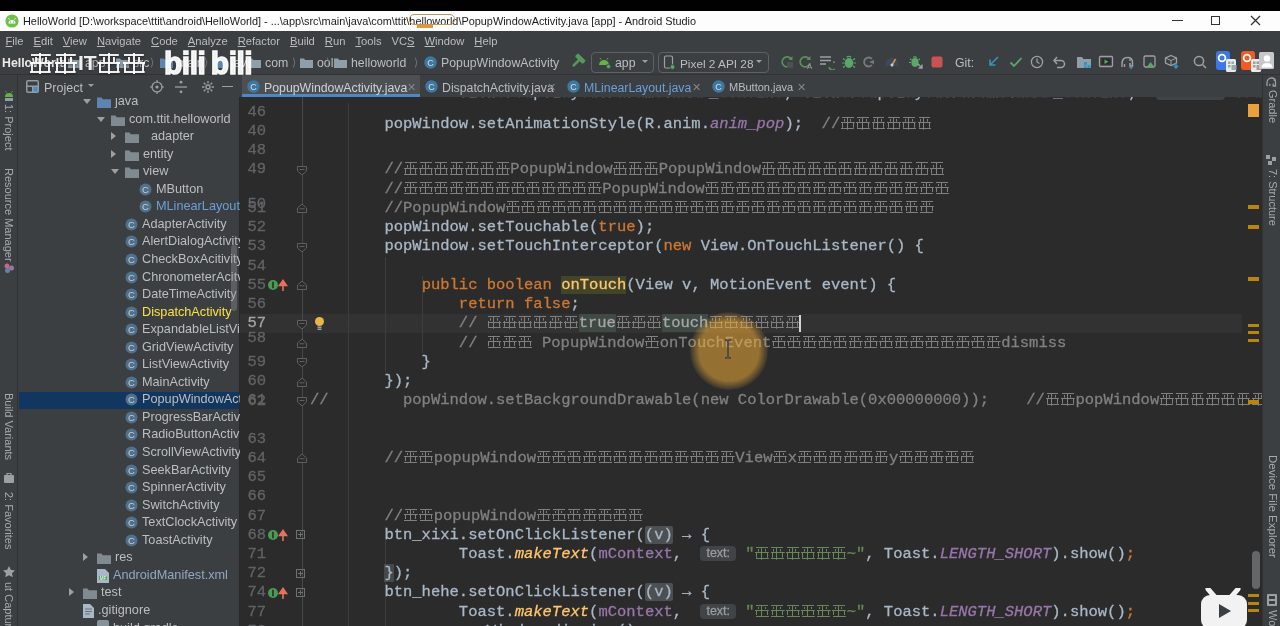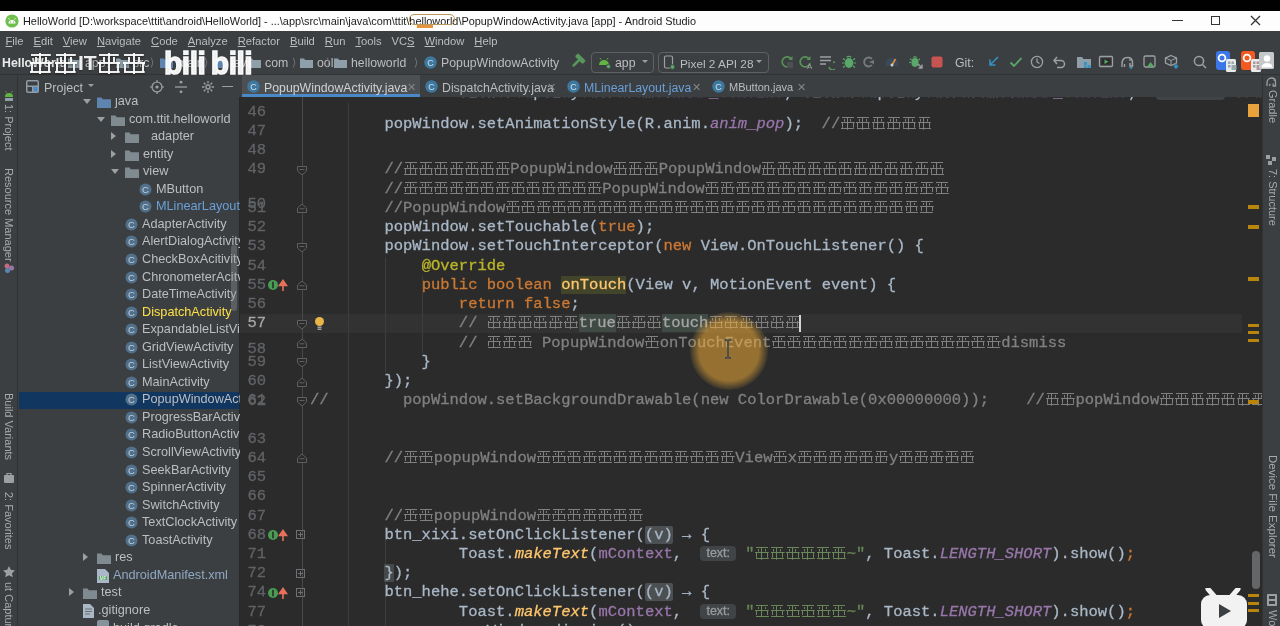--- a/index.html
+++ b/index.html
@@ -286,42 +286,41 @@
     <div class="abs" style="left:240px;top:97px;width:1022px;height:529px;background:#2b2b2b"></div>
     <div class="abs" style="left:240px;top:314.2px;width:1002px;height:19.23px;background:#323232"></div>
     <div class="abs" style="left:302px;top:97px;width:1px;height:529px;background:#47494b"></div>
     <div class="abs" style="left:348px;top:103px;width:1px;height:523px;background:#3d3d3d"></div>
     <div class="abs" style="left:385px;top:257px;width:1px;height:115px;background:#3d3d3d"></div>
     <div class="abs" style="left:385px;top:526px;width:1px;height:116px;background:#3d3d3d"></div>
     <div class="abs" style="left:422px;top:276px;width:1px;height:77px;background:#3d3d3d"></div>
     <div class="abs mono ln" style="top:83.5px;color:#606366">45</div>
     <div class="abs mono cl" style="top:83.5px;height:19.2px">                ViewGroup.LayoutParams.<span class="cn">WRAP_CONTENT</span>, ViewGroup.LayoutParams.<span class="cn">WRAP_CONTENT</span>, <span class="chip">focusable:</span> <span class="k">true</span>);</div>
     <div class="abs mono ln" style="top:102.7px;color:#606366">46</div>
-    <div class="abs mono ln" style="top:121.9px;color:#606366">47</div>
+    <div class="abs mono ln" style="top:121.9px;color:#606366">40</div>
     <div class="abs mono cl" style="top:115px;height:19.2px">        popWindow.setAnimationStyle(R.anim.<span class="cn">anim_pop</span>);  <span class="cm">//<b class="c"></b><b class="c"></b><b class="c"></b><b class="c"></b><b class="c"></b><b class="c"></b></span></div>
     <div class="abs mono ln" style="top:141.2px;color:#606366">48</div>
     <div class="abs mono ln" style="top:160.4px;color:#606366">49</div>
     <div class="abs mono cl" style="top:160.4px;height:19.2px">        <span class="cm">//<b class="c"></b><b class="c"></b><b class="c"></b><b class="c"></b><b class="c"></b><b class="c"></b><b class="c"></b>PopupWindow<b class="c"></b><b class="c"></b><b class="c"></b>PopupWindow<b class="c"></b><b class="c"></b><b class="c"></b><b class="c"></b><b class="c"></b><b class="c"></b><b class="c"></b><b class="c"></b><b class="c"></b><b class="c"></b><b class="c"></b><b class="c"></b></span></div>
     <div class="abs mono ln" style="top:195px;color:#606366">50</div>
     <div class="abs mono cl" style="top:179.6px;height:19.2px">        <span class="cm">//<b class="c"></b><b class="c"></b><b class="c"></b><b class="c"></b><b class="c"></b><b class="c"></b><b class="c"></b><b class="c"></b><b class="c"></b><b class="c"></b><b class="c"></b><b class="c"></b><b class="c"></b>PopupWindow<b class="c"></b><b class="c"></b><b class="c"></b><b class="c"></b><b class="c"></b><b class="c"></b><b class="c"></b><b class="c"></b><b class="c"></b><b class="c"></b><b class="c"></b><b class="c"></b><b class="c"></b><b class="c"></b><b class="c"></b><b class="c"></b></span></div>
     <div class="abs mono ln" style="top:198.8px;color:#606366">51</div>
     <div class="abs mono cl" style="top:198.8px;height:19.2px">        <span class="cm">//PopupWindow<b class="c"></b><b class="c"></b><b class="c"></b><b class="c"></b><b class="c"></b><b class="c"></b><b class="c"></b><b class="c"></b><b class="c"></b><b class="c"></b><b class="c"></b><b class="c"></b><b class="c"></b><b class="c"></b><b class="c"></b><b class="c"></b><b class="c"></b><b class="c"></b><b class="c"></b><b class="c"></b><b class="c"></b><b class="c"></b><b class="c"></b><b class="c"></b><b class="c"></b><b class="c"></b><b class="c"></b><b class="c"></b></span></div>
     <div class="abs mono ln" style="top:218.1px;color:#606366">52</div>
     <div class="abs mono cl" style="top:218.1px;height:19.2px">        popWindow.setTouchable(<span class="k">true</span>);</div>
     <div class="abs mono ln" style="top:237.3px;color:#606366">53</div>
     <div class="abs mono cl" style="top:237.3px;height:19.2px">        popWindow.setTouchInterceptor(<span class="k">new</span> View.OnTouchListener() {</div>
     <div class="abs mono ln" style="top:256.5px;color:#606366">54</div>
-    <div class="abs mono cl" style="top:256.5px;height:19.2px">            <span class="an">@Override</span></div>
     <div class="abs mono ln" style="top:275.8px;color:#606366">55</div>
     <div class="abs mono cl" style="top:275.8px;height:19.2px">            <span class="k">public</span> <span class="k">boolean</span> <span class="hlm">onTouch</span>(View v, MotionEvent event) {</div>
     <div class="abs mono ln" style="top:295.0px;color:#606366">56</div>
     <div class="abs mono cl" style="top:295.0px;height:19.2px">                <span class="k">return</span> <span class="k">false</span>;</div>
     <div class="abs mono ln" style="top:314.2px;color:#a7a7a7">57</div>
     <div class="abs mono cl" style="top:314.2px;height:19.2px">                <span class="cm">// <b class="c"></b><b class="c"></b><b class="c"></b><b class="c"></b><b class="c"></b><b class="c"></b><span class="hw">true</span><b class="c"></b><b class="c"></b><b class="c"></b><span class="hw">touch</span><b class="c"></b><b class="c"></b><b class="c"></b><b class="c"></b><b class="c"></b><b class="c"></b></span><span class="caret"></span></div>
-    <div class="abs mono ln" style="top:340px;color:#606366">58</div>
+    <div class="abs mono ln" style="top:329px;color:#606366">58</div>
     <div class="abs mono cl" style="top:333.5px;height:19.2px">                <span class="cm">// <b class="c"></b><b class="c"></b><b class="c"></b> PopupWindow<b class="c"></b>onTouchEvent<b class="c"></b><b class="c"></b><b class="c"></b><b class="c"></b><b class="c"></b><b class="c"></b><b class="c"></b><b class="c"></b><b class="c"></b><b class="c"></b><b class="c"></b><b class="c"></b><b class="c"></b><b class="c"></b><b class="c"></b>dismiss</span></div>
     <div class="abs mono ln" style="top:352.7px;color:#606366">59</div>
     <div class="abs mono cl" style="top:352.7px;height:19.2px">            }</div>
     <div class="abs mono ln" style="top:371.9px;color:#606366">60</div>
     <div class="abs mono cl" style="top:371.9px;height:19.2px">        });</div>
     <div class="abs mono ln" style="top:391.1px;color:#606366">61</div>
     <div class="abs mono cl" style="top:391.1px;height:19.2px"><span class="cm">//        popWindow.setBackgroundDrawable(new ColorDrawable(0x00000000));    //<b class="c"></b><b class="c"></b>popWindow<b class="c"></b><b class="c"></b><b class="c"></b><b class="c"></b><b class="c"></b><b class="c"></b><b class="c"></b><b class="c"></b></span></div>
     <div class="abs mono ln" style="top:392px;color:#606366">62</div>
     <div class="abs mono ln" style="top:429.6px;color:#606366">63</div>
     <div class="abs mono ln" style="top:448.8px;color:#606366">64</div>

